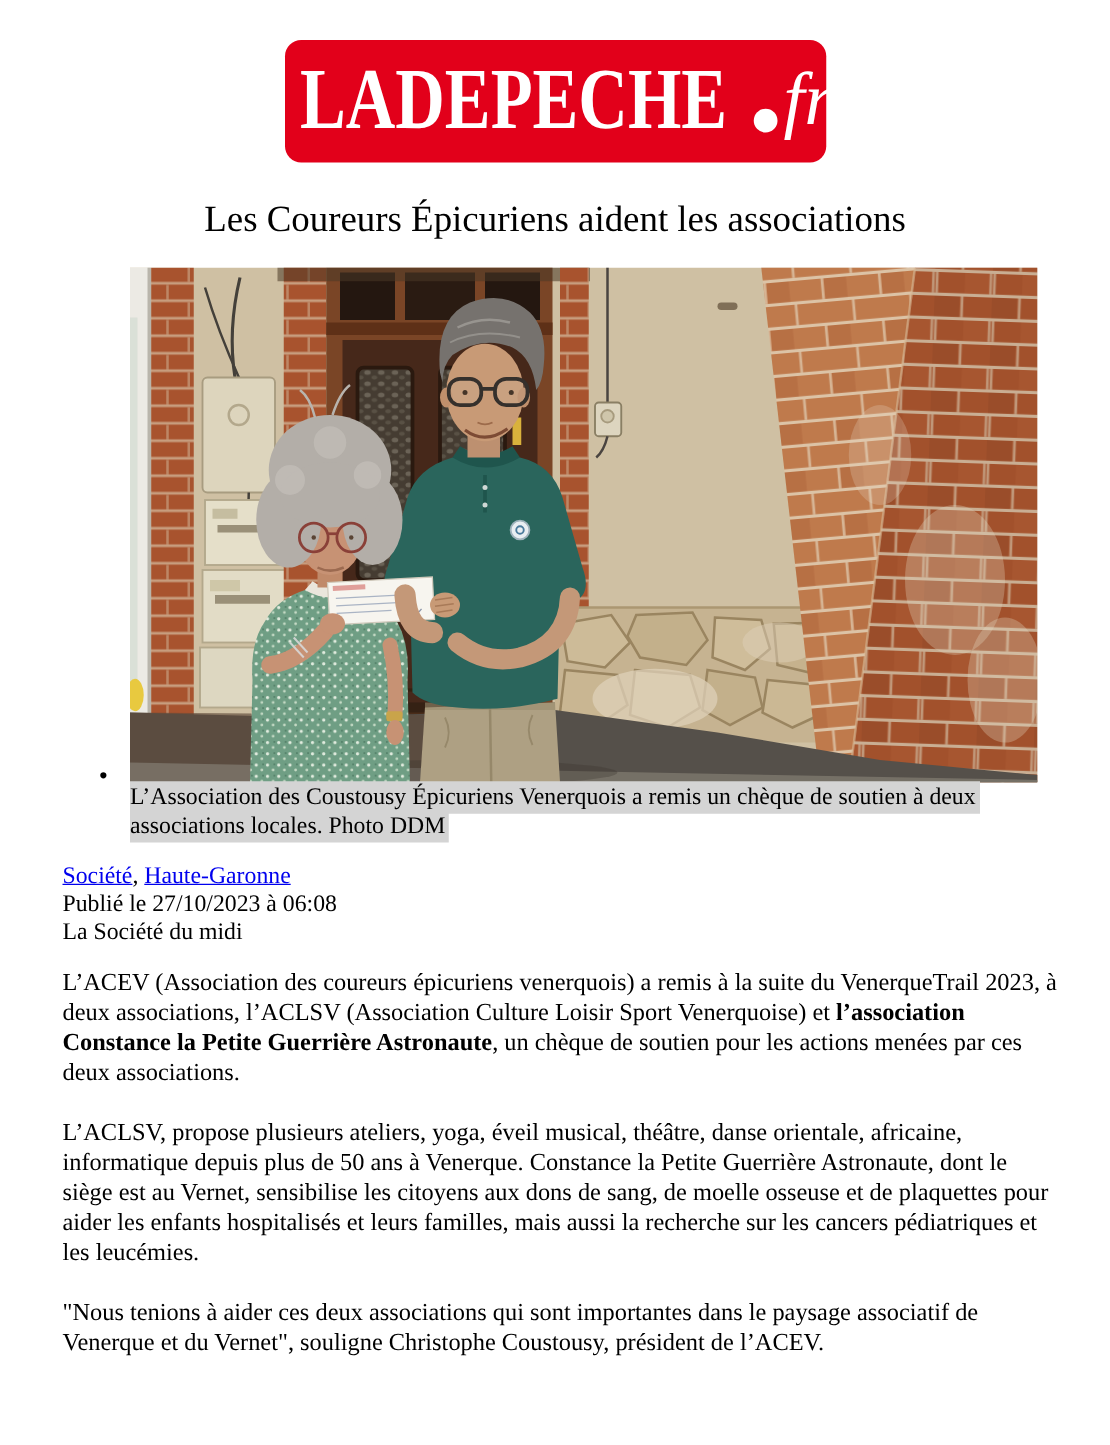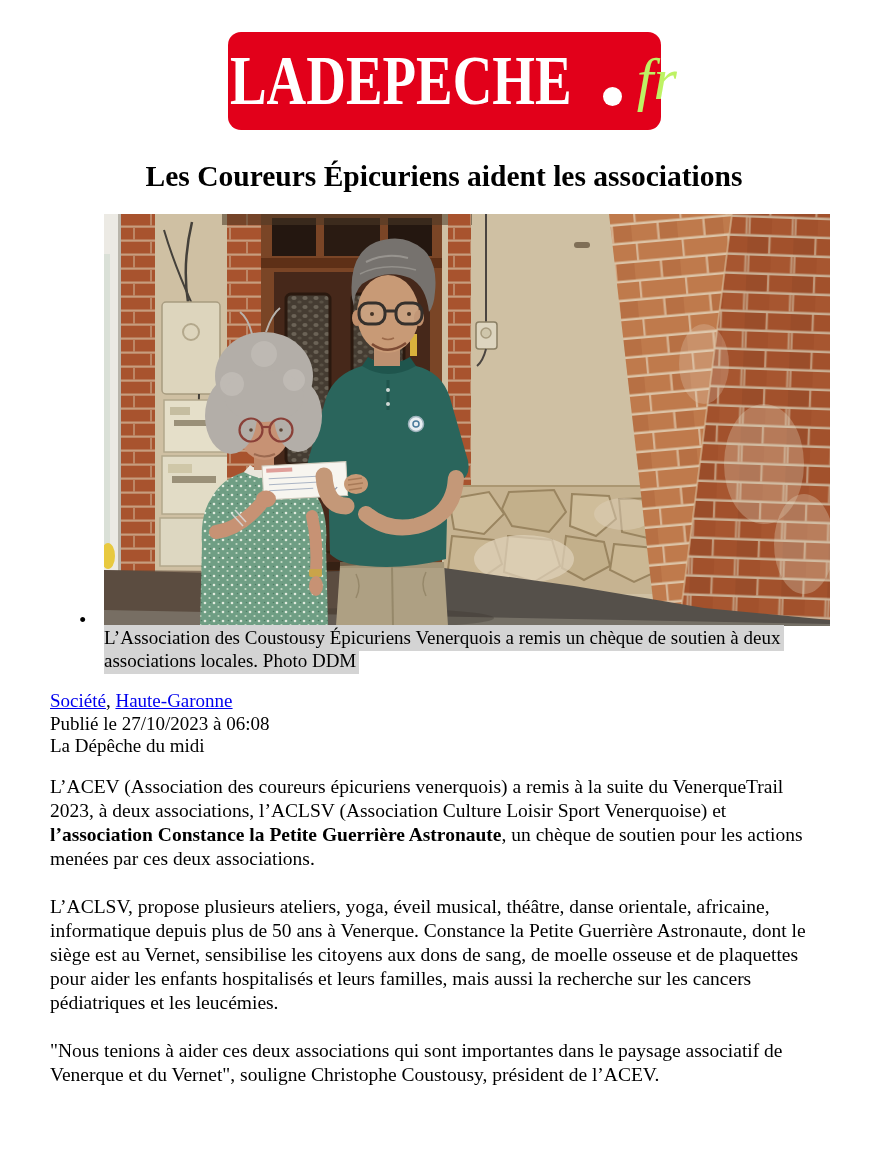--- a/index.html
+++ b/index.html
@@ -13,41 +13,41 @@
     width:888px;height:1156px;overflow:hidden;
     font-family:"Liberation Serif","DejaVu Serif",serif;
     color:var(--text-color);
   }
   .page{position:relative;width:888px;height:1156px;}
 
   
   .logo{
     margin:32px auto 0;width:433px;height:98px;
     background:var(--logo-red);border-radius:13px;
-    display:flex;align-items:center;justify-content:center;gap:10px;
+    display:flex;align-items:center;justify-content:center;
   }
   .logo-main{
     display:inline-block;color:#fff;font-weight:700;
     font-size:61px;letter-spacing:0px;
     transform:scaleX(.9) scaleY(1.14);transform-origin:center;
     white-space:nowrap;
   }
   .logo-dot{
     width:19px;height:19px;border-radius:50%;background:#fff;
     margin:0 5px 0 2px;transform:translateY(15px);flex:0 0 auto;
   }
   .logo-fr{
-    display:inline-block;color:#bef264;font-style:italic;font-weight:400;
+    display:inline-block;color:#ffffff;font-style:italic;font-weight:400;
     font-size:60px;transform:translateY(-2px);
   }
 
   
   h1.headline{
     margin:26px 24px 0;text-align:center;
-    font-size:29.5px;line-height:40px;font-weight:700;color:#000;
+    font-size:29.5px;line-height:40px;font-weight:400;color:#000;
   }
 
   
   .media-item{position:relative;margin:18px 0 0 104px;width:736px;}
   .bullet{
     position:absolute;left:-25px;top:396px;
     font-size:21px;line-height:21px;color:#000;
   }
   .photo{display:block;width:726px;height:412px;}
   .caption{width:736px;font-size:19px;line-height:23px;margin-top:0;}
@@ -57,21 +57,21 @@
     -webkit-box-decoration-break:clone;box-decoration-break:clone;
   }
 
   
   .meta{margin:18px 46px 0 50px;font-size:19px;line-height:22.5px;}
   .meta a{color:var(--link-blue);text-decoration:underline;cursor:pointer;}
 
   
   .article-body{margin-top:17px;}
   .article-body p{
-    margin:0 64px 24px 50px;
+    margin:0 40px 24px 50px;
     font-size:19.5px;line-height:24px;
   }
   .article-body b{font-weight:700;}
 </style>
 </head>
 <body>
 
 <div class="page">
 
   <header>
@@ -294,21 +294,21 @@
     <div class="caption">
       <span class="hl">L’Association des Coustousy Épicuriens Venerquois a remis un chèque de soutien à deux associations locales. Photo DDM</span>
     </div>
   </div>
 
   <div class="meta">
     <div>
       <a>Société</a><span>, </span><a>Haute-Garonne</a>
     </div>
     <div>Publié le 27/10/2023 à 06:08</div>
-    <div>La Dépêche du midi</div>
+    <div>La Société du midi</div>
   </div>
 
   <div class="article-body">
     <p><span>L’ACEV (Association des coureurs épicuriens venerquois) a remis à la suite du VenerqueTrail 2023, à deux associations, l’ACLSV (Association Culture Loisir Sport Venerquoise) et </span><b>l’association Constance la Petite Guerrière Astronaute</b><span>, un chèque de soutien pour les actions menées par ces deux associations.</span></p>
     <p>L’ACLSV, propose plusieurs ateliers, yoga, éveil musical, théâtre, danse orientale, africaine, informatique depuis plus de 50 ans à Venerque. Constance la Petite Guerrière Astronaute, dont le siège est au Vernet, sensibilise les citoyens aux dons de sang, de moelle osseuse et de plaquettes pour aider les enfants hospitalisés et leurs familles, mais aussi la recherche sur les cancers pédiatriques et les leucémies.</p>
     <p>"Nous tenions à aider ces deux associations qui sont importantes dans le paysage associatif de Venerque et du Vernet", souligne Christophe Coustousy, président de l’ACEV.</p>
   </div>
 
 </div>
 

